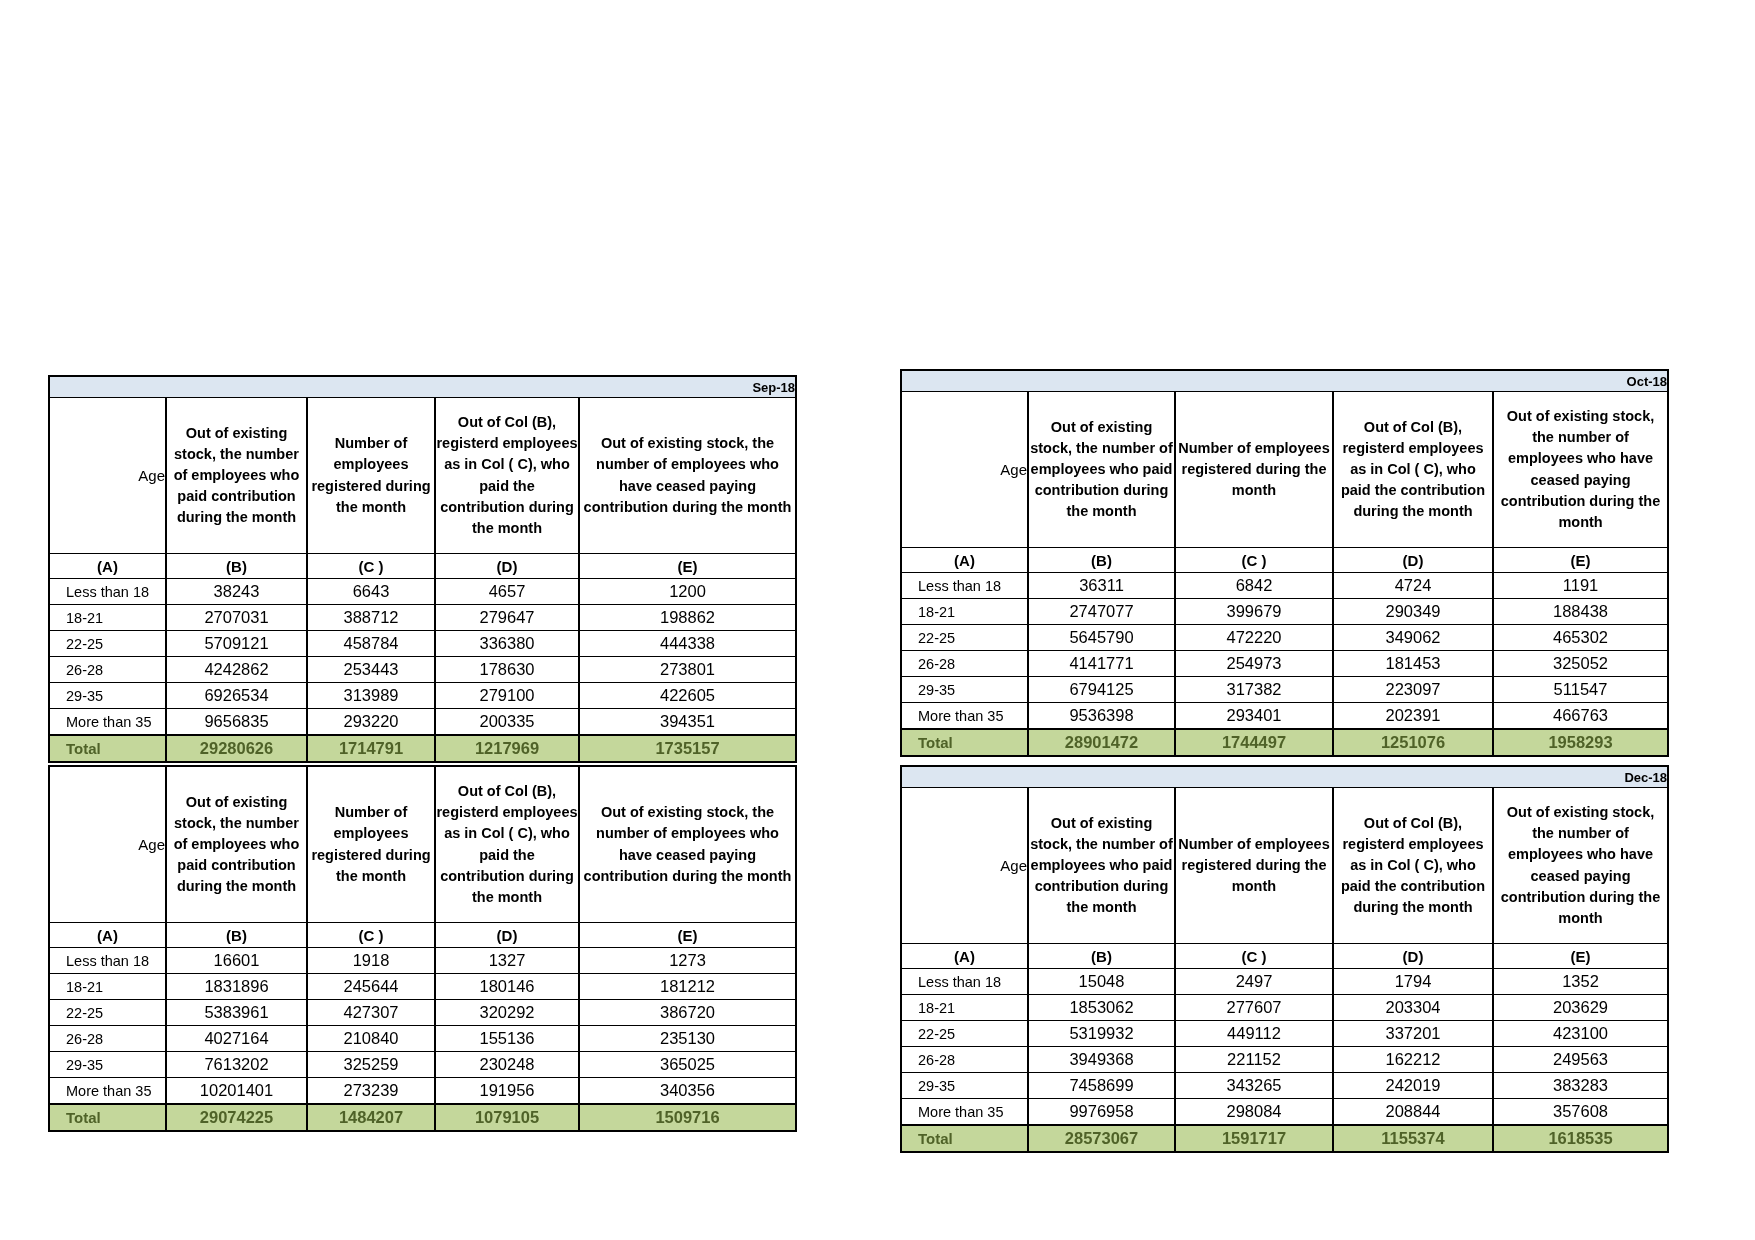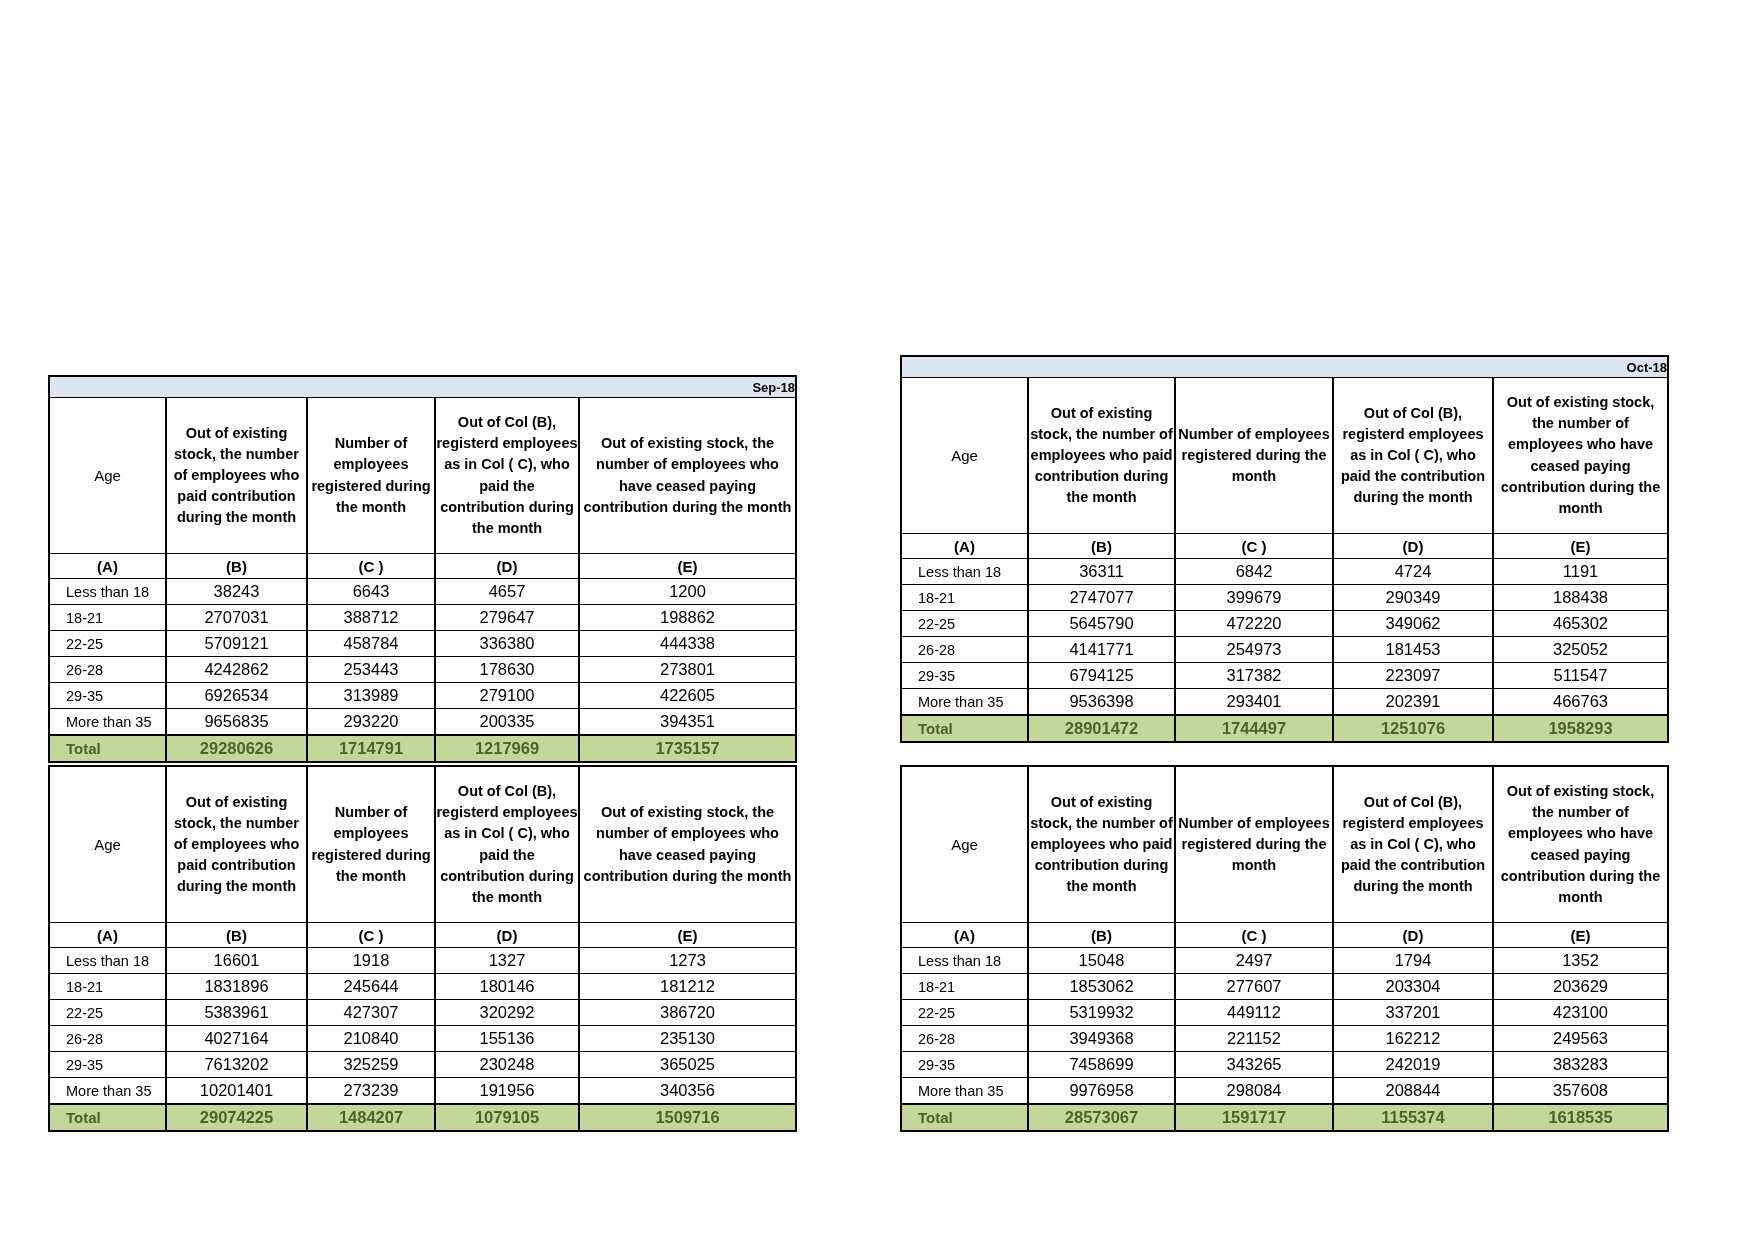--- a/index.html
+++ b/index.html
@@ -11,21 +11,21 @@
   }
   .canvas {
     position: relative;
     width: 1755px;
     height: 1240px;
     background: #ffffff;
     overflow: hidden;
   }
   .month-table { position: absolute; }
   .pos-sep { left: 48px;  top: 375px; }
-  .pos-oct { left: 900px; top: 355px; }
+  .pos-oct { left: 900px; top: 369px; }
   .pos-nov { left: 48px;  top: 765px; }
   .pos-dec { left: 900px; top: 765px; }
 
   table.tbl {
     border-collapse: collapse;
     table-layout: fixed;
     border: 2px solid #000;
   }
   .t-left  { width: 747px; }
   .t-right { width: 767px; }
@@ -64,21 +64,21 @@
     font-weight: bold;
     font-size: 14.5px;
     line-height: 1.45;
     text-align: center;
     vertical-align: middle;
     padding: 0 3px;
   }
   .age-head {
     font-weight: normal;
     font-size: 15px;
-    text-align: center;
+    text-align: right;
     padding-left: 4px;
   }
   .label-cell {
     height: 24px;
     font-weight: bold;
     font-size: 15px;
     text-align: center;
     vertical-align: middle;
     border-top-width: 2px;
     border-bottom-width: 2px;
@@ -355,20 +355,23 @@
     <table class="tbl t-right">
       <colgroup>
           <col>
           <col>
           <col>
           <col>
           <col>
         </colgroup>
       <thead>
         <tr>
+          <th class="title-cell" colspan="5">Dec-18</th>
+        </tr>
+        <tr>
           <th class="desc-cell age-head">Age</th>
           <th class="desc-cell">Out of existing stock, the number of employees who paid contribution during the month</th>
           <th class="desc-cell">Number of employees registered during the month</th>
           <th class="desc-cell">Out of Col (B), registerd employees as in Col ( C), who paid the contribution during the month</th>
           <th class="desc-cell">Out of existing stock, the number of employees who have ceased paying contribution during the month</th>
         </tr>
         <tr>
           <th class="label-cell">(A)</th>
           <th class="label-cell">(B)</th>
           <th class="label-cell">(C )</th>

